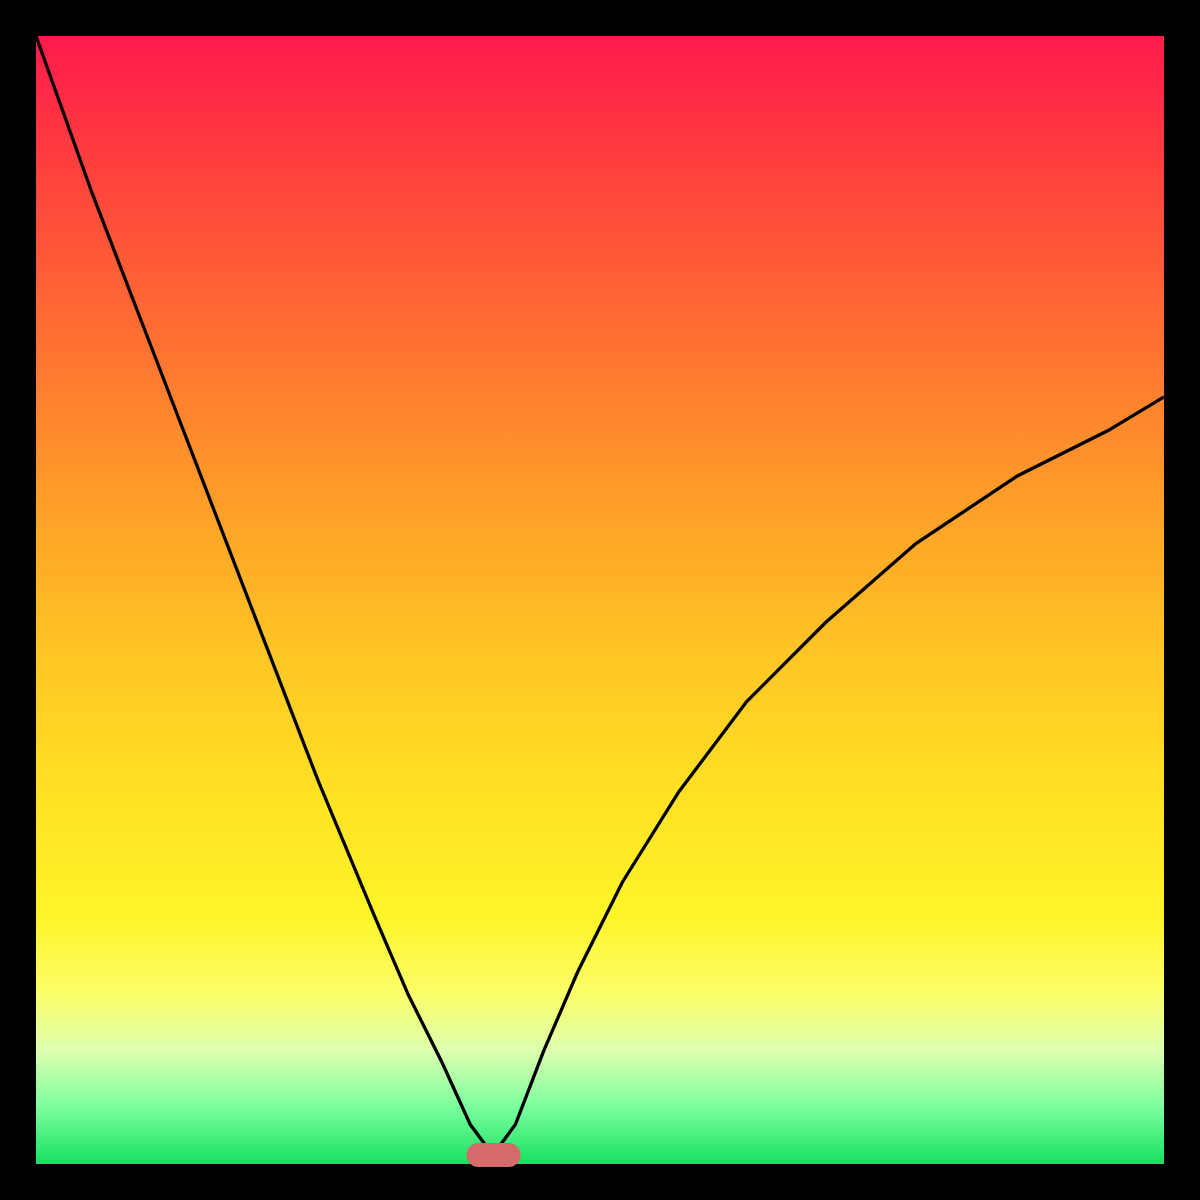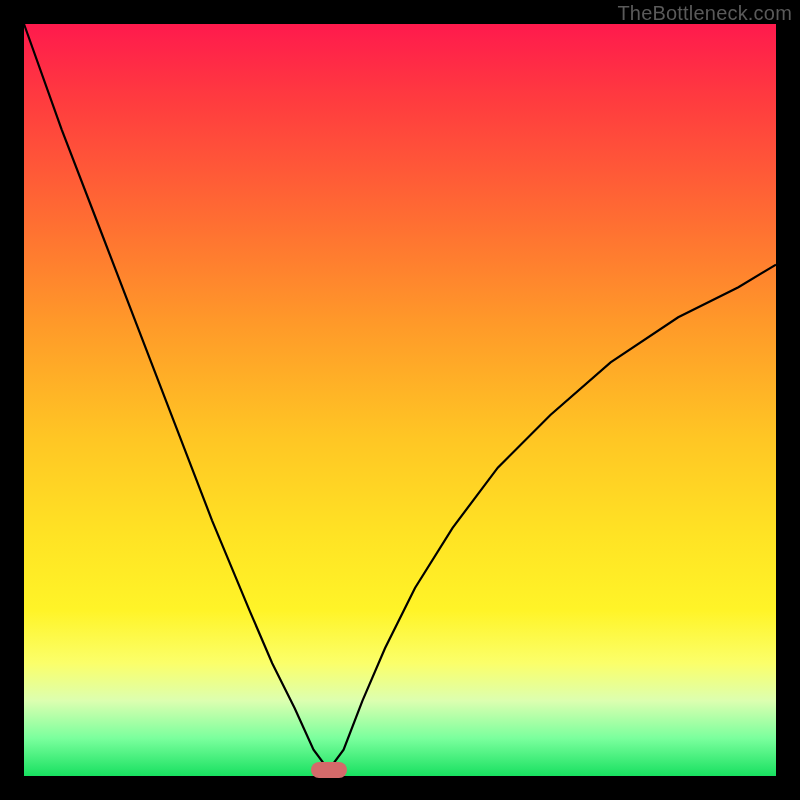--- a/index.html
+++ b/index.html
@@ -63,21 +63,20 @@
     border-radius: 8px;
     background: #d46a6a;
     transform: translate(-50%, -50%);
   }
 </style>
 </head>
 <body>
 
 <div class="frame">
 
-  <div class="watermark">TheBottleneck.com</div>
 
   <div class="plot-area">
 
     <svg class="curve" viewBox="0 0 752 752" preserveAspectRatio="none">
       <path id="curve-path" fill="none" stroke="#000" stroke-width="2.2" d="M0.0 0.0 L37.6 105.3 L75.2 203.0 L112.8 300.8 L150.4 398.6 L188.0 496.3 L225.6 586.6 L248.2 639.2 L270.7 684.3 L289.5 725.7 L304.6 746.0 L319.6 725.7 L338.4 676.8 L361.0 624.2 L391.0 564.0 L428.6 503.8 L473.8 443.7 L526.4 391.0 L586.6 338.4 L654.2 293.3 L714.4 263.2 L752.0 240.6"></path>
     </svg>
 
     <div class="marker" id="min-marker" style="left: 304.56px; top: 745.984px; background: rgb(212, 106, 106);"></div>
   </div>
 </div>

